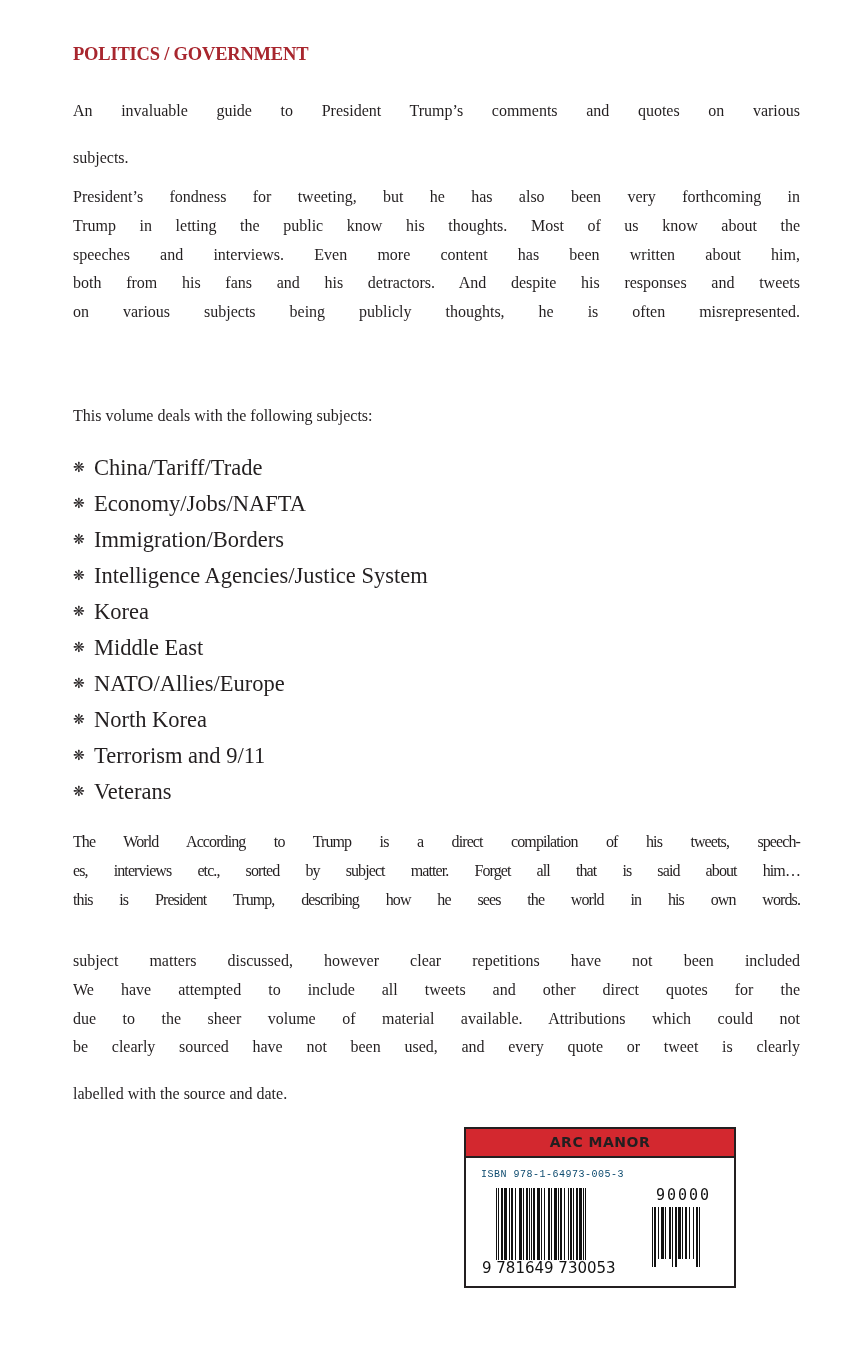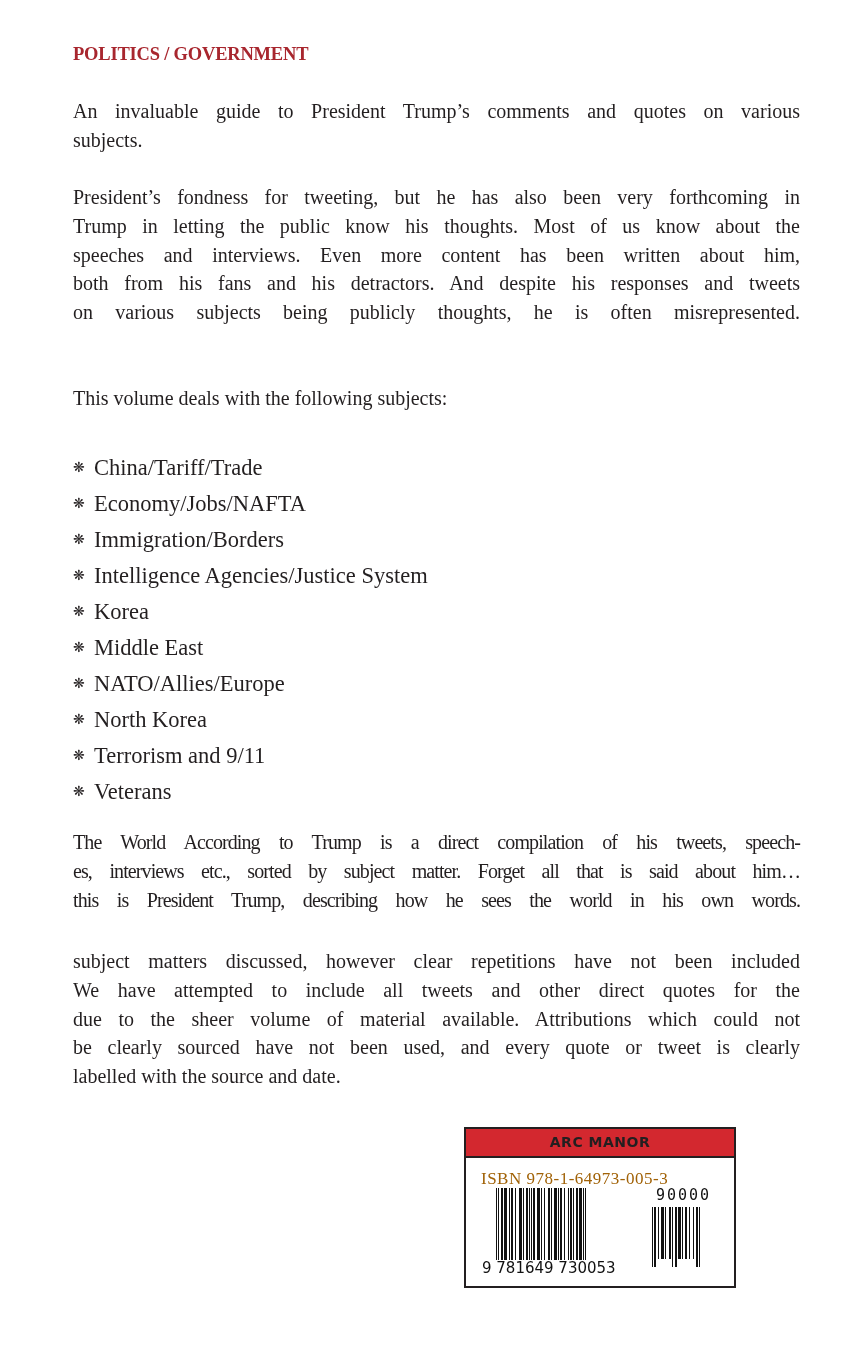--- a/index.html
+++ b/index.html
@@ -1,28 +1,28 @@
 <!DOCTYPE html>
 <html><head>
 <meta charset="utf-8">
 <style>
   html, body { margin:0; padding:0; background:#ffffff; }
   body { width:856px; height:1360px; position:relative; overflow:hidden; font-family:"Liberation Serif", "DejaVu Serif", serif; color:#231f20; }
   .category { position:absolute; left:73px; top:44px; font-size:18.5px; font-weight:bold; color:#a8262e; letter-spacing:-0.2px; }
-  .para { position:absolute; left:73px; width:727px; font-size:20px; line-height:28.8px; }
+  .para { position:absolute; left:73px; width:727px; font-size:16px; line-height:28.8px; }
   .line { display:block; white-space:nowrap; }
   .just { text-align:justify; text-align-last:justify; }
-  .lastline { text-align:left; text-align-last:left; }
+  .lastline { text-align:left; text-align-last:left;margin-top:18px; }
   .condensed { letter-spacing:-0.9px; word-spacing:-1px; }
   .bullets { position:absolute; left:73px; top:450px; font-size:22.5px; margin:0; padding:0; list-style:none; }
   .bullets li { height:36px; line-height:28px; display:flex; align-items:center; }
   .bullets .star { font-size:14px; width:21px; display:inline-block; color:#231f20; }
   .barcode-box { position:absolute; left:464px; top:1127px; width:272px; height:161px; border:2px solid #231f20; background:#fff; box-sizing:border-box; }
   .publisher { height:27px; background:#d3282f; border-bottom:2px solid #231f20; color:#231f20; font-family:"DejaVu Sans", sans-serif; font-weight:bold; font-size:14px; text-align:center; line-height:27px; letter-spacing:0.5px; }
-  .isbn { position:absolute; left:15px; top:40px; font-family:Liberation Serif, serif; font-size:17px; letter-spacing:0.5px; color:#a16207; }
+  .isbn { position:absolute; left:15px; top:40px; font-family:Liberation Mono, monospace; font-size:10px; letter-spacing:0.5px; color:#0c4a6e; }
   .price { position:absolute; left:190px; top:57px; font-family:"DejaVu Sans Mono", monospace; font-size:15px; letter-spacing:2px; color:#111; }
   .bars-main { position:absolute; left:30px; top:59px; width:140px; height:84px; display:flex; align-items:flex-start; }
   .bars-addon { position:absolute; left:186px; top:78px; width:74px; height:60px; display:flex; align-items:flex-start; }
   .bar { background:#111; height:100%; }
   .gap { height:100%; }
   .ean { position:absolute; left:14px; top:131px; font-family:"DejaVu Sans", sans-serif; font-size:15px; color:#111; background:#fff; padding:0 2px; line-height:16px; }
 </style>
 </head>
 <body>
 

